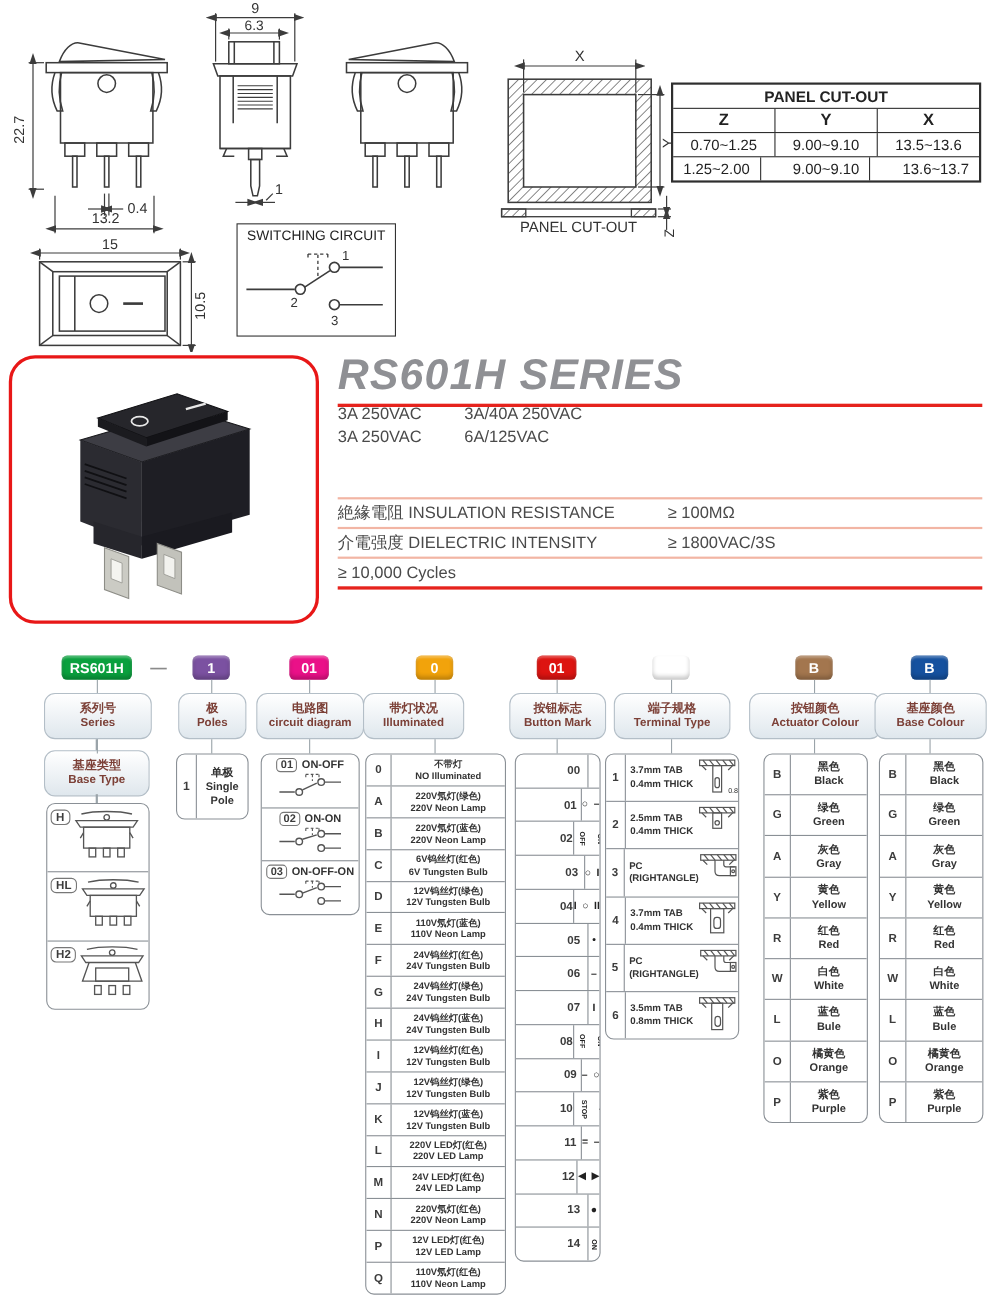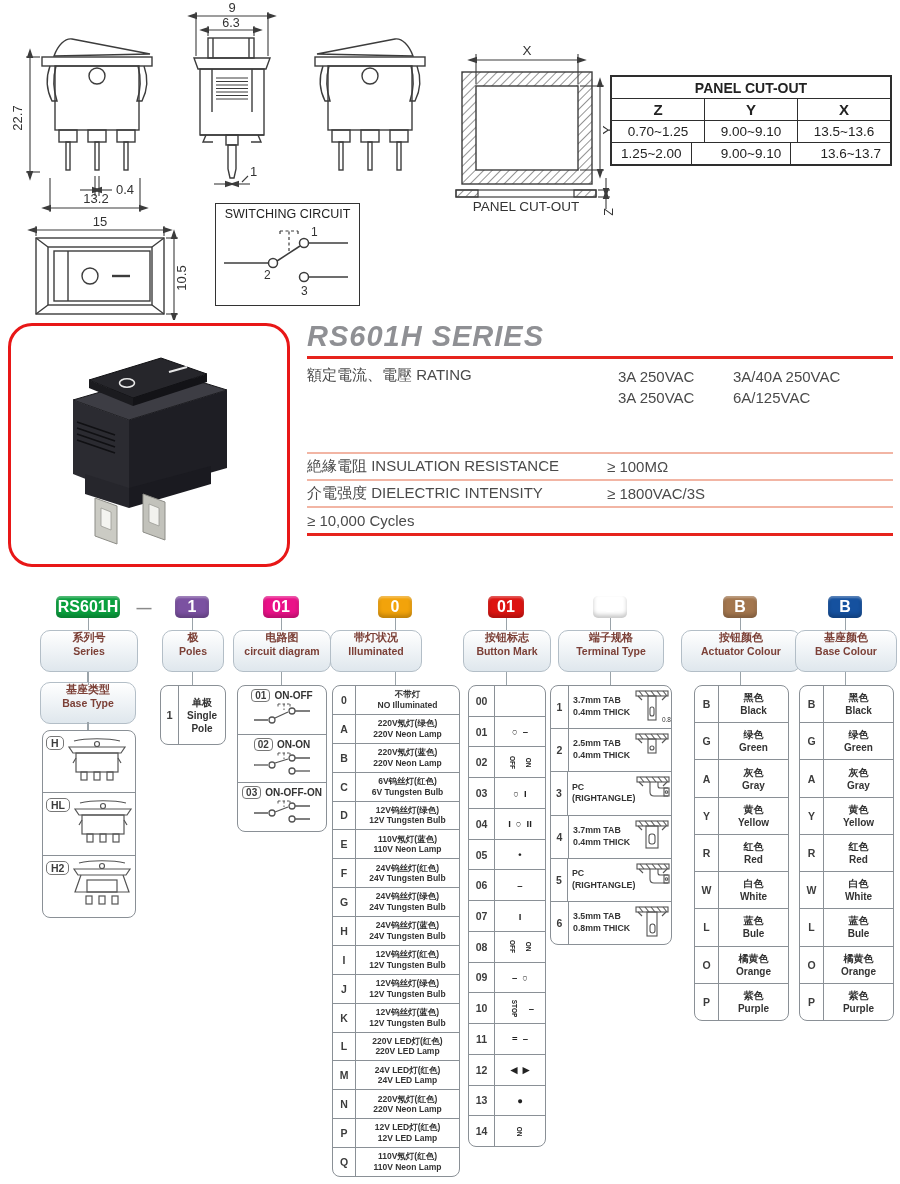--- a/index.html
+++ b/index.html
@@ -18,36 +18,36 @@
     border-right:1.5px solid #2e2e2e;}
   .pcell:last-child{border-right:none;}
   .phead .pcell{font-weight:bold;font-size:15px;}
   
   #swcirc{position:absolute;left:215px;top:203px;width:143px;height:101px;border:1.6px solid #333;background:#fff;}
   #swcirc .sctitle{text-align:center;font-size:12.5px;color:#222;margin-top:3px;}
   
   #photo{position:absolute;left:8px;top:323px;width:276px;height:238px;border:3px solid #e81717;border-radius:24px;background:#fff;}
   
   #titleblock{position:absolute;left:307px;top:320px;width:586px;height:242px;}
-  #series-title{font-style:italic;font-weight:bold;font-size:29px;color:#8f9094;letter-spacing:1px;margin:0;}
+  #series-title{font-style:italic;font-weight:bold;font-size:39px;color:#8f9094;letter-spacing:1px;margin:0;}
   #title-rule{height:3px;background:#e6231d;margin-top:3px;}
   #rating{position:absolute;left:0;top:46px;width:100%;display:flex;font-size:15px;color:#4a4a4a;}
   #rating .rlabel{width:315px;}
   #rating .rvals{display:grid;grid-template-columns:115px 160px;line-height:21px;}
   #specs{position:absolute;left:0;top:132px;width:100%;}
   .specrow{display:flex;align-items:center;height:25px;border-top:2px solid #f2b5a4;font-size:15px;color:#4a4a4a;}
   .specrow .slabel{flex:0 0 300px;}
   #specs-bottom{height:3px;background:#e6231d;}
   
   #order{position:absolute;left:0;top:588px;width:900px;height:596px;}
-  .chip{position:absolute;top:8px;height:22px;border-radius:5px;color:#fff;font-weight:bold;font-size:16px;
+  .chip{position:absolute;top:8px;height:22px;border-radius:5px;color:#fff;font-weight:bold;font-size:13px;
     display:flex;align-items:center;justify-content:center;box-shadow:inset 0 -3px 4px rgba(0,0,0,.22), inset 0 2px 2px rgba(255,255,255,.3);}
   .conn{position:absolute;width:1.5px;background:#9aa3a9;}
   .lblbox{position:absolute;border:1.5px solid #b3bec7;border-radius:10px;background:linear-gradient(#ffffff,#dfe7ed);
-    color:#7c4037;display:flex;flex-direction:column;align-items:center;font-weight:bold;text-align:center;}
+    color:#7c4037;display:flex;flex-direction:column;align-items:center;justify-content:center;font-weight:bold;text-align:center;}
   .lblbox .cn{font-size:11px;line-height:1.25;}
   .lblbox .en{font-size:10.5px;line-height:1.25;}
   #order-dash{position:absolute;left:128px;top:8px;width:32px;height:22px;display:flex;align-items:center;justify-content:center;
     color:#8a8a8a;font-weight:bold;font-size:15px;}
   .cbox{position:absolute;border:1.4px solid #8a9096;border-radius:8px;background:#fff;display:flex;flex-direction:column;overflow:hidden;}
   
   .brow{flex:1;display:flex;align-items:center;border-top:1px solid #8a9096;padding-left:2px;}
   .brow:first-child{border-top:none;}
   .bcode{border:1.2px solid #777;border-radius:5px;font-weight:bold;font-size:10.5px;padding:0 4px;
     align-self:flex-start;margin:5px 2px 0 1px;background:#fff;}
@@ -67,21 +67,21 @@
   .irow{flex:1;display:flex;border-top:1px solid #8a9096;}
   .irow:first-child{border-top:none;}
   .icode{width:22px;display:flex;align-items:center;justify-content:center;font-size:10.5px;font-weight:bold;
     border-right:1px solid #8a9096;}
   .itxt{flex:1;display:flex;flex-direction:column;align-items:center;justify-content:center;font-size:8.5px;
     color:#333;line-height:1.25;text-align:center;font-weight:bold;}
   
   .mrow{flex:1;display:flex;border-top:1px solid #8a9096;}
   .mrow:first-child{border-top:none;}
   .mcode{width:25px;display:flex;align-items:center;justify-content:center;font-size:10.5px;font-weight:bold;
-    border-right:1px solid #8a9096;}
+    border-right:1px solid #8a9096;margin-left:40px;}
   .msym{flex:1;display:flex;align-items:center;justify-content:center;gap:5px;font-size:9.5px;font-weight:bold;color:#222;}
   .msym .rot{display:inline-block;transform:rotate(90deg);font-size:6.5px;letter-spacing:0;}
   
   .trow{flex:1;display:flex;border-top:1px solid #8a9096;align-items:center;}
   .trow:first-child{border-top:none;}
   .tcode{width:17px;display:flex;align-items:center;justify-content:center;font-size:10.5px;font-weight:bold;
     border-right:1px solid #8a9096;align-self:stretch;}
   .ttxt{flex:1;padding-left:4px;font-size:8.8px;font-weight:bold;color:#333;line-height:1.35;}
   .ticon{width:38px;position:relative;display:flex;align-items:center;justify-content:center;}
   .tnote{position:absolute;right:0;bottom:1px;font-size:6.5px;color:#333;}
@@ -310,21 +310,20 @@
       <polygon points="90,182 100,186 100,204 90,200" fill="#f4f4f0" stroke="#9a9a94" stroke-width="0.8"></polygon>
       <polygon points="132,168 154,176 154,214 132,206" fill="#c2c2bb" stroke="#8d8d87" stroke-width="1"></polygon>
       <polygon points="138,178 148,182 148,200 138,196" fill="#f2f2ee" stroke="#9a9a94" stroke-width="0.8"></polygon>
     </svg>
   </div>
 
   <div id="titleblock">
     <h1 id="series-title">RS601H SERIES</h1>
     <div id="title-rule"></div>
     <div id="rating">
-      <div class="rlabel">額定電流、電壓 RATING</div>
       <div class="rvals">
         <span>3A 250VAC</span>
         <span>3A/40A 250VAC</span>
         <span>3A 250VAC</span>
         <span>6A/125VAC</span>
       </div>
     </div>
     <div id="specs">
         <div class="specrow">
           <span class="slabel">絶緣電阻 INSULATION RESISTANCE</span>

